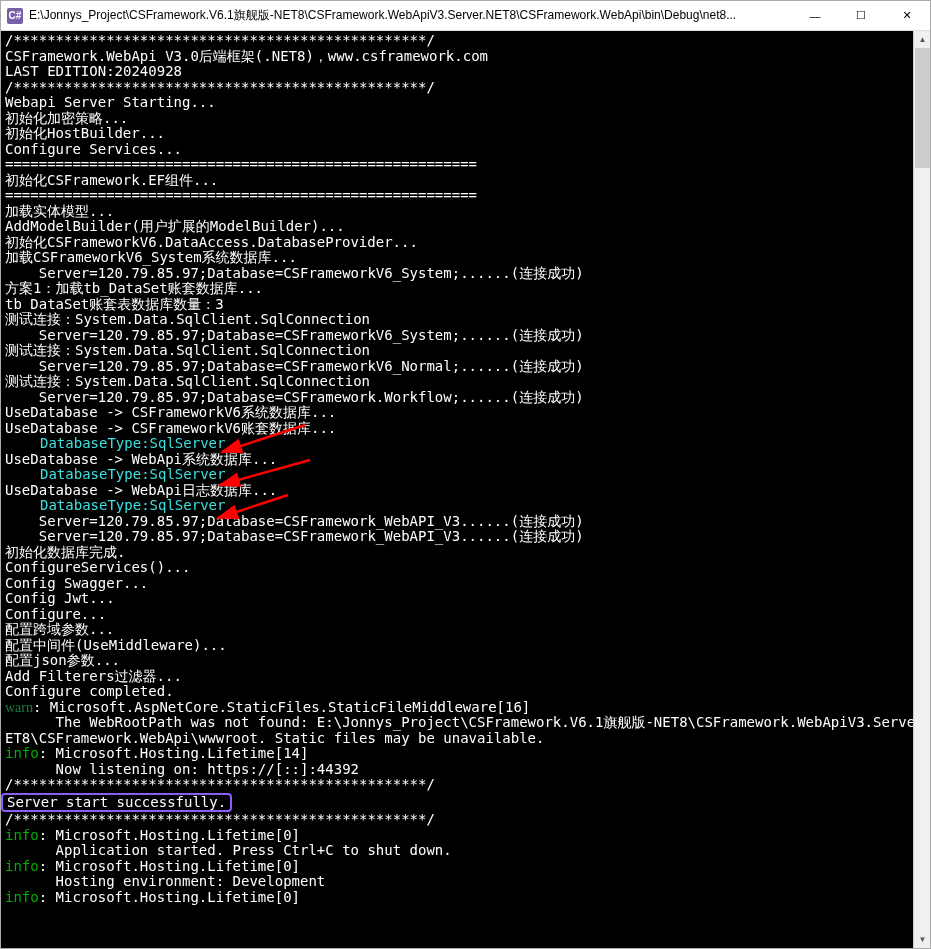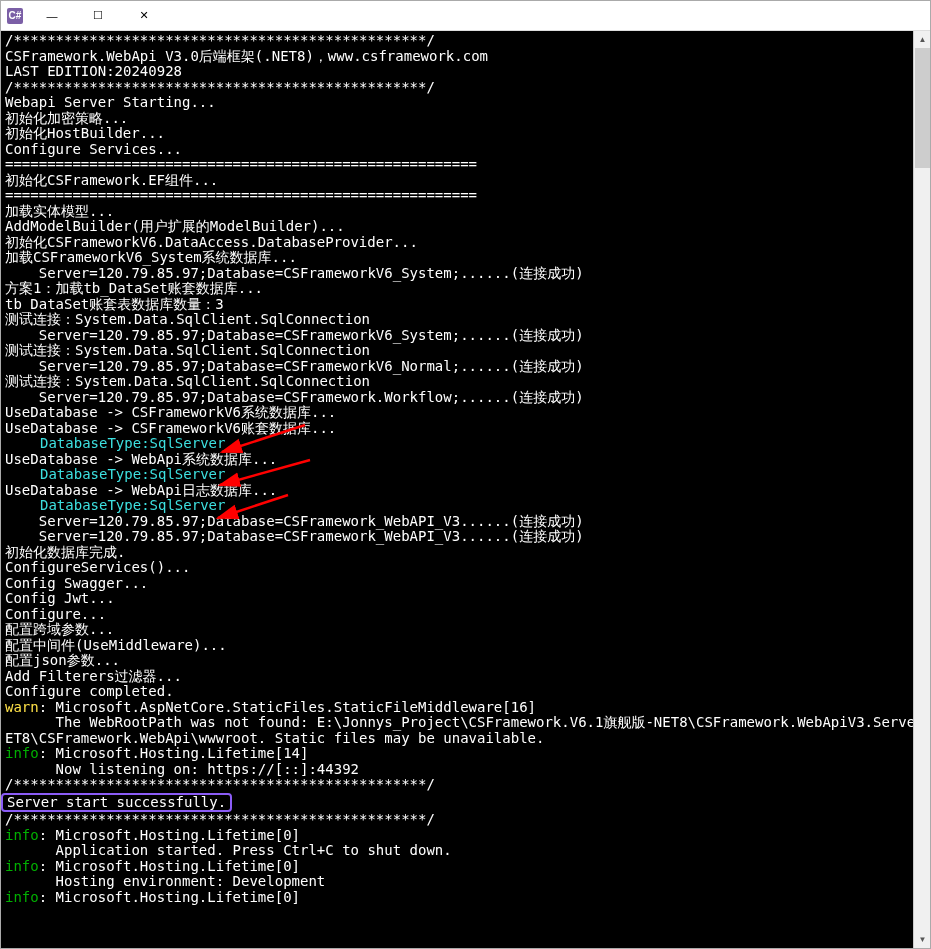--- a/index.html
+++ b/index.html
@@ -102,40 +102,41 @@
     }
     .scrollbar-arrow.up { top: 0; }
     .scrollbar-arrow.down { bottom: 0; }
     .scrollbar-thumb {
       width: 15px;
       background: #cdcdcd;
       position: absolute;
       left: 1px;
     }
     .cyan { color: #3de0e0; padding-left: 35px; }
-    .warn-y { color: #fde047; }
+    .warn-y { color: #15803d; font-family: Liberation Serif, serif; }
     .info-g { color: #00b000; text-align: center; }
     .redbox {
       border: 2px solid #8b5cf6;
       border-radius: 4px;
       padding: 0 4px;
       display: inline-block;
       margin-left: -4px;
     }
     .arrow-svg {
       position: absolute;
       pointer-events: none;
     }
   </style>
 </head>
 <body>
 
 <div class="window">
   <div class="titlebar">
     <div class="titlebar-icon">C#</div>
+    <div class="titlebar-text">E:\Jonnys_Project\CSFramework.V6.1旗舰版-NET8\CSFramework.WebApiV3.Server.NET8\CSFramework.WebApi\bin\Debug\net8...</div>
     <div class="titlebar-buttons">
       <div class="titlebar-btn">—</div>
       <div class="titlebar-btn">☐</div>
       <div class="titlebar-btn close">✕</div>
     </div>
   </div>
   <div class="console-wrap">
     <div class="console" id="console"><div>/*************************************************/</div><div>CSFramework.WebApi V3.0后端框架(.NET8)，www.csframework.com</div><div>LAST EDITION:20240928</div><div>/*************************************************/</div><div>Webapi Server Starting...</div><div>初始化加密策略...</div><div>初始化HostBuilder...</div><div>Configure Services...</div><div>========================================================</div><div>初始化CSFramework.EF组件...</div><div>========================================================</div><div>加载实体模型...</div><div>AddModelBuilder(用户扩展的ModelBuilder)...</div><div>初始化CSFrameworkV6.DataAccess.DatabaseProvider...</div><div>加载CSFrameworkV6_System系统数据库...</div><div>    Server=120.79.85.97;Database=CSFrameworkV6_System;......(连接成功)</div><div>方案1：加载tb_DataSet账套数据库...</div><div>tb_DataSet账套表数据库数量：3</div><div>测试连接：System.Data.SqlClient.SqlConnection</div><div>    Server=120.79.85.97;Database=CSFrameworkV6_System;......(连接成功)</div><div>测试连接：System.Data.SqlClient.SqlConnection</div><div>    Server=120.79.85.97;Database=CSFrameworkV6_Normal;......(连接成功)</div><div>测试连接：System.Data.SqlClient.SqlConnection</div><div>    Server=120.79.85.97;Database=CSFramework.Workflow;......(连接成功)</div><div>UseDatabase -&gt; CSFrameworkV6系统数据库...</div><div>UseDatabase -&gt; CSFrameworkV6账套数据库...</div><div class="cyan">DatabaseType:SqlServer</div><div>UseDatabase -&gt; WebApi系统数据库...</div><div class="cyan">DatabaseType:SqlServer</div><div>UseDatabase -&gt; WebApi日志数据库...</div><div class="cyan">DatabaseType:SqlServer</div><div>    Server=120.79.85.97;Database=CSFramework_WebAPI_V3......(连接成功)</div><div>    Server=120.79.85.97;Database=CSFramework_WebAPI_V3......(连接成功)</div><div>初始化数据库完成.</div><div>ConfigureServices()...</div><div>Config Swagger...</div><div>Config Jwt...</div><div>Configure...</div><div>配置跨域参数...</div><div>配置中间件(UseMiddleware)...</div><div>配置json参数...</div><div>Add Filterers过滤器...</div><div>Configure completed.</div><div><span class="warn-y">warn</span><span>: Microsoft.AspNetCore.StaticFiles.StaticFileMiddleware[16]</span></div><div>      The WebRootPath was not found: E:\Jonnys_Project\CSFramework.V6.1旗舰版-NET8\CSFramework.WebApiV3.Server.N</div><div>ET8\CSFramework.WebApi\wwwroot. Static files may be unavailable.</div><div><span class="info-g">info</span><span>: Microsoft.Hosting.Lifetime[14]</span></div><div>      Now listening on: https://[::]:44392</div><div>/*************************************************/</div><div><span class="redbox">Server start successfully.</span></div><div>/*************************************************/</div><div><span class="info-g">info</span><span>: Microsoft.Hosting.Lifetime[0]</span></div><div>      Application started. Press Ctrl+C to shut down.</div><div><span class="info-g">info</span><span>: Microsoft.Hosting.Lifetime[0]</span></div><div>      Hosting environment: Development</div><div><span class="info-g">info</span><span>: Microsoft.Hosting.Lifetime[0]</span></div></div>
     <div class="scrollbar-track">
       <div class="scrollbar-arrow up">▲</div>

